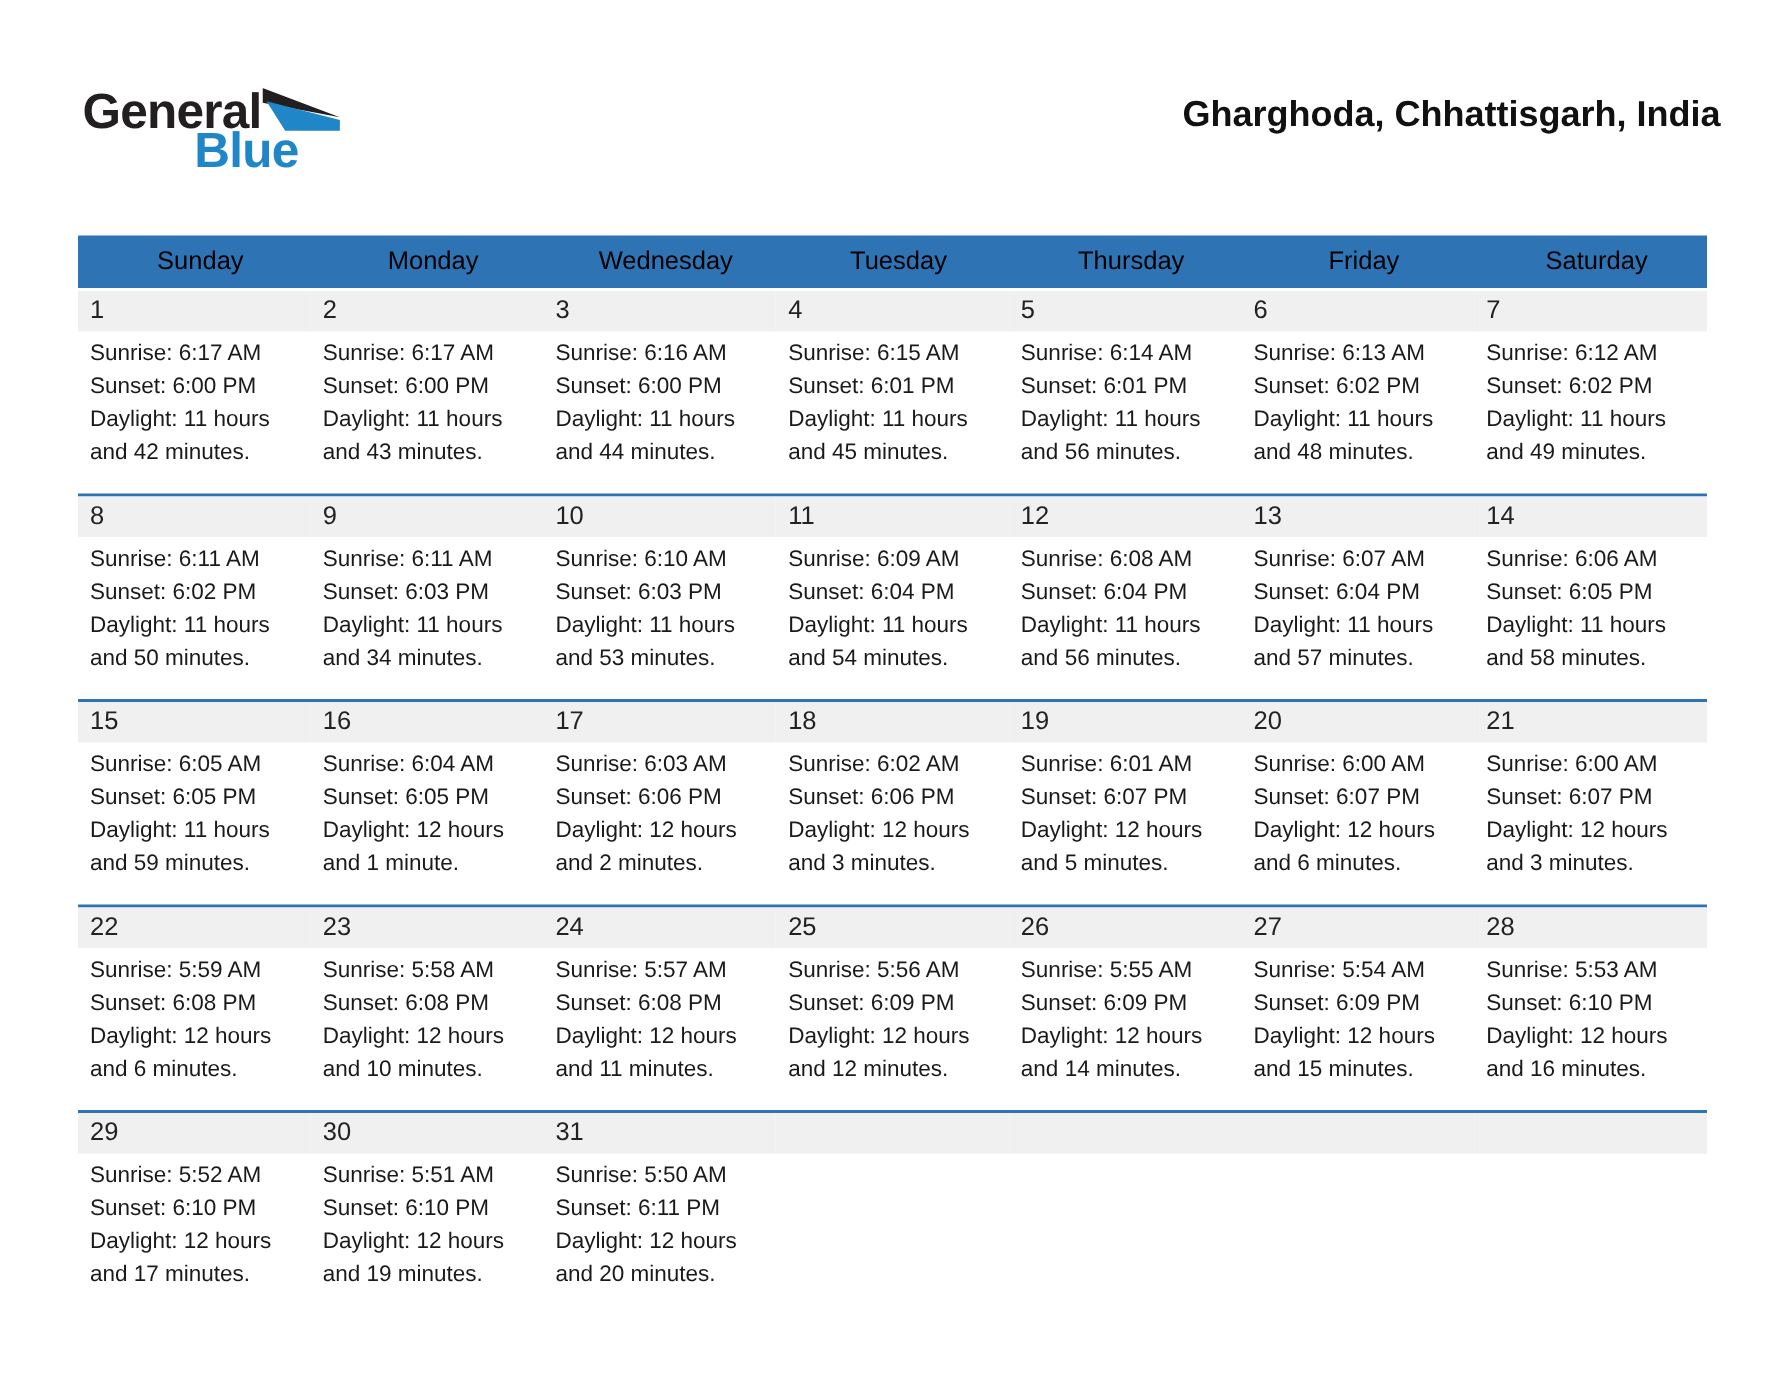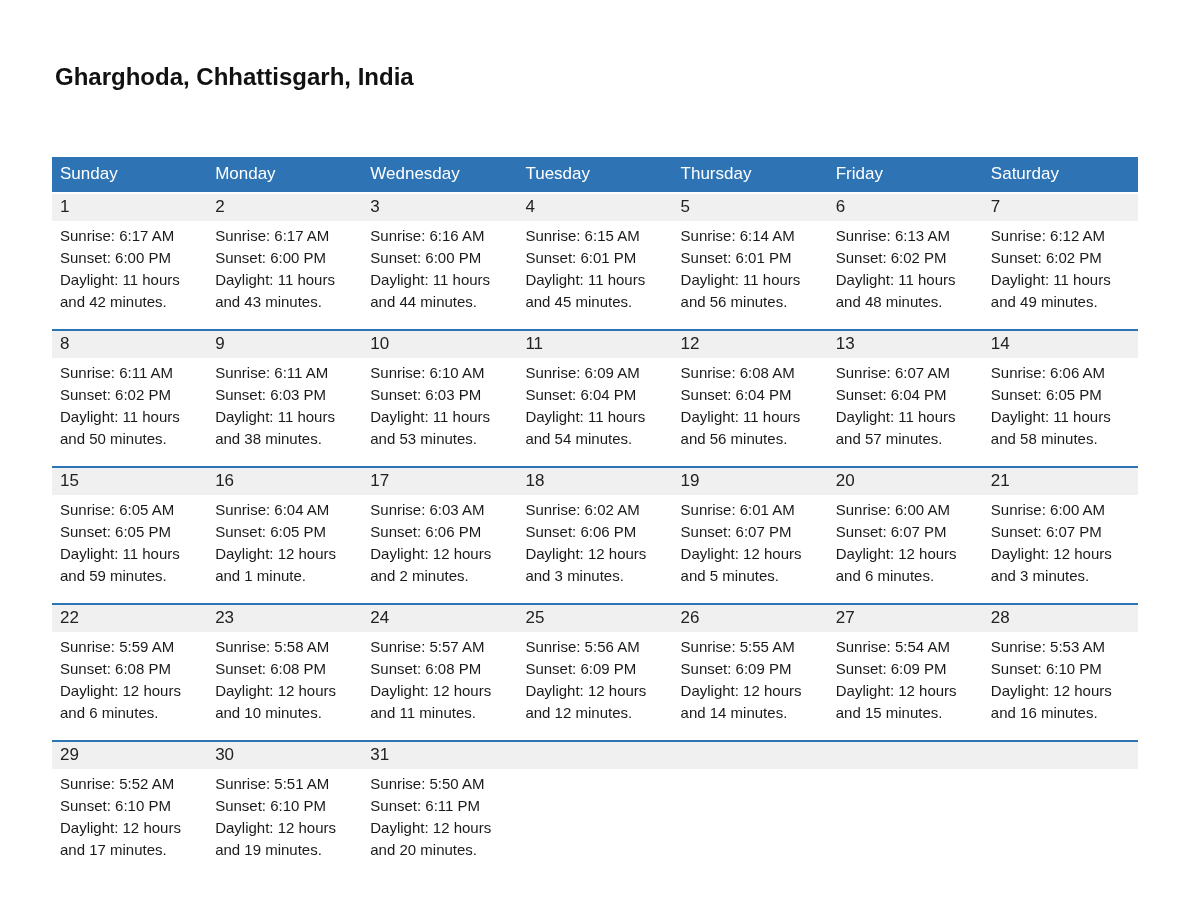--- a/index.html
+++ b/index.html
@@ -18,31 +18,41 @@
   .logo-general{font-size:33px;font-weight:600;color:#231f20;letter-spacing:-0.5px;line-height:1;}
   .logo-tri{margin:0 0 1px 1px;display:block;}
   .logo-blue{display:block;text-align:right;padding-right:28px;margin-top:-7px;
     font-size:33px;font-weight:600;color:#1f86c8;letter-spacing:-0.5px;line-height:1;}
   
   .titles{text-align:right;}
   .month-title{margin:0;font-size:40px;font-weight:400;line-height:44px;color:#111;}
   .location{margin:8px 0 0;font-size:24px;font-weight:700;line-height:28px;color:#111;}
   
   .calendar{margin:6px 0 0 52px;width:1086px;}
-  .weekdays{display:grid;grid-template-columns:repeat(7,1fr);background:#2e74b5;color:#ffffff;}
+  .weekdays{display:grid;grid-template-columns:repeat(7,1fr);background:#2e74b5;color:#000000;text-align:center;}
   .wd{font-size:17px;padding:7px 0 8px 8px;}
   .week{display:grid;grid-template-columns:repeat(7,1fr);border-top:2px solid #2e74b5;}
   .week.first{border-top:none;margin-top:2px;}
   .cell .num{background:#f0f0f0;font-size:17px;color:#222;padding:3px 0 3px 8px;height:21px;}
   .cell .details{font-size:15px;line-height:22px;padding:4px 4px 16px 8px;color:#1a1a1a;}
 </style>
 </head>
 <body>
 
 <div class="top">
+  <div class="logo">
+    <div class="logo-row1">
+      <span class="logo-general">General</span>
+      <svg class="logo-tri" width="58" height="34" viewBox="0 0 58 34" aria-hidden="true">
+        <polygon points="0,2 58,24 0,13" fill="#231f20"></polygon>
+        <polygon points="3,12 58,26 58,34 17,34" fill="#1f86c8"></polygon>
+      </svg>
+    </div>
+    <span class="logo-blue">Blue</span>
+  </div>
   <div class="titles">
     <h2 class="location">Gharghoda, Chhattisgarh, India</h2>
   </div>
 </div>
 
 <div class="calendar">
   <div class="weekdays">
       <div class="wd">Sunday</div>
       <div class="wd">Monday</div>
       <div class="wd">Wednesday</div>
@@ -126,21 +136,21 @@
             <div class="line">Daylight: 11 hours</div>
             <div class="line">and 50 minutes.</div>
           </div>
         </div>
         <div class="cell">
           <div class="num">9</div>
           <div class="details">
             <div class="line">Sunrise: 6:11 AM</div>
             <div class="line">Sunset: 6:03 PM</div>
             <div class="line">Daylight: 11 hours</div>
-            <div class="line">and 38 minutes.</div>
+            <div class="line">and 34 minutes.</div>
           </div>
         </div>
         <div class="cell">
           <div class="num">10</div>
           <div class="details">
             <div class="line">Sunrise: 6:10 AM</div>
             <div class="line">Sunset: 6:03 PM</div>
             <div class="line">Daylight: 11 hours</div>
             <div class="line">and 53 minutes.</div>
           </div>

